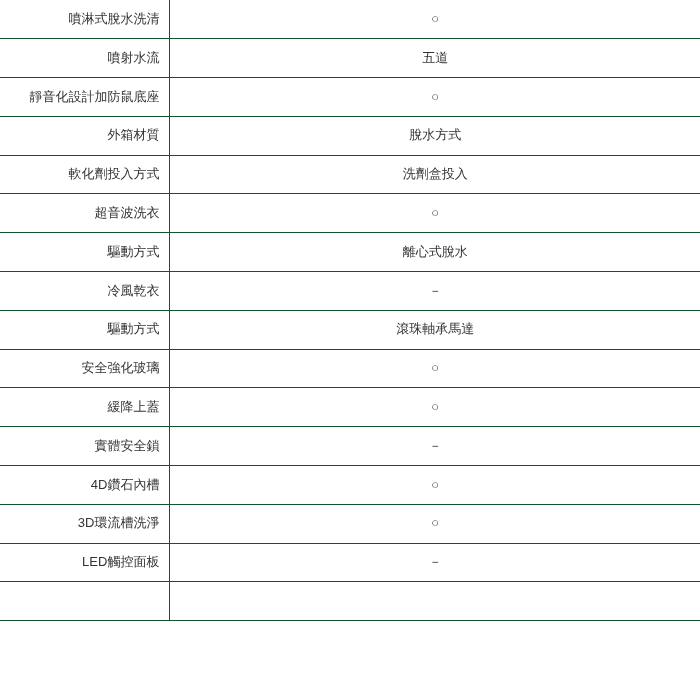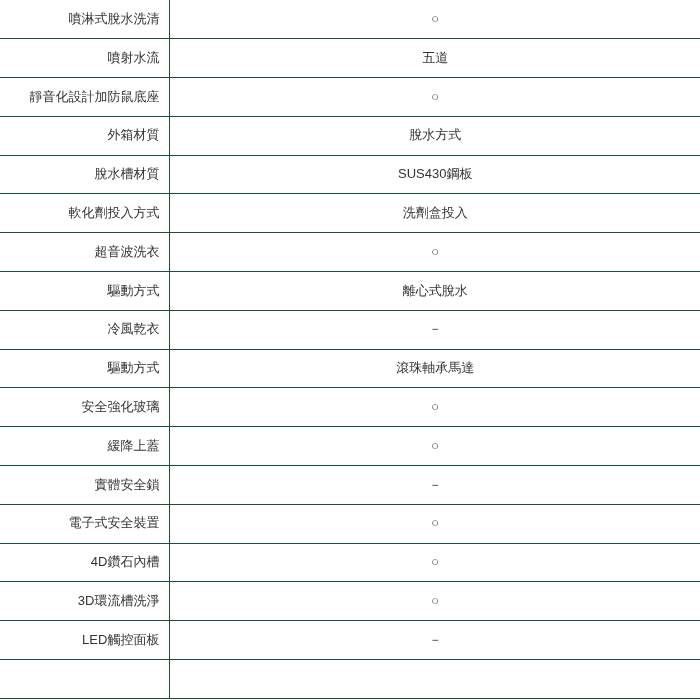--- a/index.html
+++ b/index.html
@@ -62,24 +62,20 @@
     </tr>
     <tr>
       <td class="label">靜音化設計加防鼠底座</td>
       <td class="value">○</td>
     </tr>
     <tr>
       <td class="label">外箱材質</td>
       <td class="value">脫水方式</td>
     </tr>
     <tr>
-      <td class="label">脫水槽材質</td>
-      <td class="value">SUS430鋼板</td>
-    </tr>
-    <tr>
       <td class="label">軟化劑投入方式</td>
       <td class="value">洗劑盒投入</td>
     </tr>
     <tr>
       <td class="label">超音波洗衣</td>
       <td class="value">○</td>
     </tr>
     <tr>
       <td class="label">驅動方式</td>
       <td class="value">離心式脫水</td>
@@ -98,24 +94,20 @@
     </tr>
     <tr>
       <td class="label">緩降上蓋</td>
       <td class="value">○</td>
     </tr>
     <tr>
       <td class="label">實體安全鎖</td>
       <td class="value">－</td>
     </tr>
     <tr>
-      <td class="label">電子式安全裝置</td>
-      <td class="value">○</td>
-    </tr>
-    <tr>
       <td class="label">4D鑽石內槽</td>
       <td class="value">○</td>
     </tr>
     <tr>
       <td class="label">3D環流槽洗淨</td>
       <td class="value">○</td>
     </tr>
     <tr>
       <td class="label">LED觸控面板</td>
       <td class="value">－</td>

